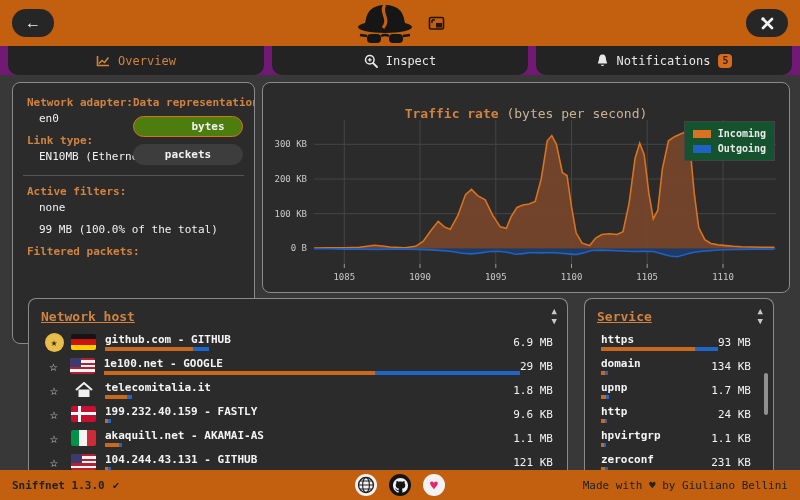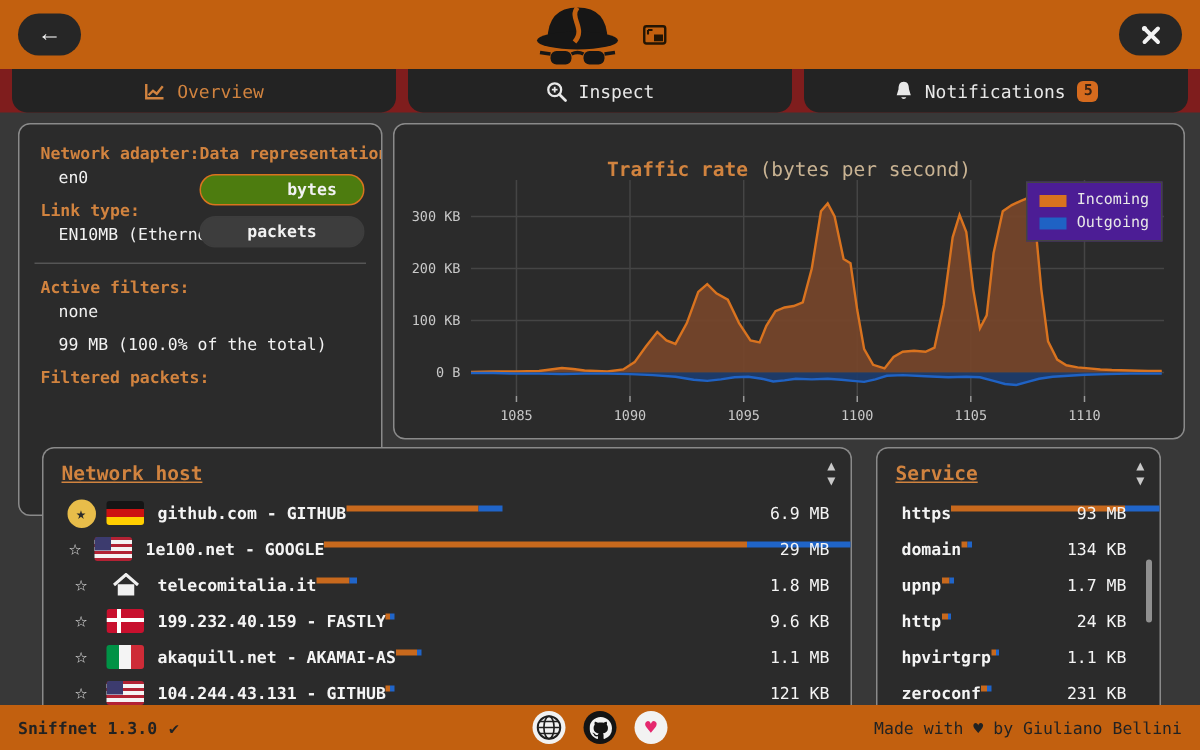--- a/index.html
+++ b/index.html
@@ -10,21 +10,21 @@
   
   .topbar { position:absolute; left:0; top:0; width:800px; height:46px; background:#c2600f;
             display:flex; align-items:center; justify-content:space-between; padding:0 12px; }
   .pill-btn { width:42px; height:28px; border-radius:15px; background:#262626; border:none;
               display:flex; align-items:center; justify-content:center; color:#f2f2f2;
               font-size:16px; cursor:pointer; }
   .logo-wrap { position:absolute; left:0; right:0; top:0; height:46px; display:flex;
                align-items:center; justify-content:center; gap:14px; pointer-events:none; }
 
   
-  .tabsbar { position:absolute; left:0; top:46px; width:800px; height:29px; background:#7f1d1d;
+  .tabsbar { position:absolute; left:0; top:46px; width:800px; height:29px; background:#701a75;
              display:flex; gap:8px; padding:0 8px; }
   .tab { flex:1; background:#232323; border-radius:0 0 10px 10px; display:flex; align-items:center;
          justify-content:center; gap:8px; font-size:12px; color:#e8e8e8; cursor:pointer; }
   .tab.active { color:#d1833f; }
   .badge { background:#d66b1e; color:#3a2313; font-weight:bold; font-size:10px; border-radius:4px;
            padding:1px 4px; line-height:12px; }
 
   .panel { position:absolute; background:#2b2b2b; border:1px solid #8a8a8a; border-radius:8px; }
 
   
@@ -39,22 +39,22 @@
   .repr-btn.selected { background:#4d7c0f; border:1.5px solid #d9731f;padding-left:40px; }
   .divider { position:absolute; left:10px; right:10px; top:92px; height:1px; background:#555; }
   .filters { position:absolute; left:14px; top:102px; right:6px; }
 
   
   #chart-panel { left:262px; top:82px; width:528px; height:211px; overflow:hidden; }
   .chart-title-row { text-align:center; margin-top:23px; font-size:13px; }
   .chart-title { color:#d1833f; font-weight:bold; }
   .chart-subtitle { color:#c9b393; }
   #chart-holder { position:absolute; left:5px; top:29px; }
-  #chart-legend { position:absolute; right:14px; top:38px; background:#4c1d95; border:1px solid #444;
-                  padding:4px 8px; font-size:10px; color:#e8e8e8; }
+  #chart-legend { position:absolute; right:14px; top:38px; background:#14532d; border:1px solid #444;
+                  padding:4px 8px; font-size:10px; color:#e8e8e8;font-weight:bold; }
   .legend-item { display:flex; align-items:center; gap:7px; line-height:15px; }
   .legend-swatch { width:18px; height:8px; display:inline-block; }
 
   
   #host-panel { left:28px; top:298px; width:540px; height:172px; border-bottom:none;
                 border-radius:8px 8px 0 0; overflow:hidden; }
   #service-panel { left:584px; top:298px; width:190px; height:172px; border-bottom:none;
                    border-radius:8px 8px 0 0; overflow:hidden; }
   .table-head { display:flex; align-items:center; justify-content:space-between;
                 padding:7px 10px 4px 12px; }
@@ -68,21 +68,21 @@
   .flag { position:relative; width:25px; height:16px; margin-right:9px; flex:none; overflow:hidden;
           border-radius:2px; }
   .flag-de { background:linear-gradient(180deg,#151515 33%,#cc1111 33% 66%,#ffce00 66%); }
   .flag-it { background:linear-gradient(90deg,#009246 33%,#f4f4f4 33% 66%,#ce2b37 66%); }
   .flag-dk { background:#c8102e; background-image:
              linear-gradient(90deg,transparent 0 7px,#fff 7px 10px,transparent 10px),
              linear-gradient(180deg,transparent 0 6px,#fff 6px 9px,transparent 9px); }
   .flag-us { background:repeating-linear-gradient(180deg,#b22234 0 2.3px,#f4f4f4 2.3px 4.6px); }
   .flag-us .canton { position:absolute; left:0; top:0; width:11px; height:9px; background:#3c3b6e; }
   .flag-home { background:transparent; display:flex; align-items:center; justify-content:center; }
-  .name-cell { display:flex; flex-direction:row; justify-content:space-between; min-width:0; }
+  .name-cell { display:flex; flex-direction:column; justify-content:space-between; min-width:0; }
   .row-name { color:#f4f4f4; font-size:11px; font-weight:bold; white-space:nowrap; }
   .row-bar { display:flex; height:4px; margin-top:1px; }
   .bar-in { background:#c8691d; height:4px; }
   .bar-out { background:#2065c9; height:4px; }
   .row-value { margin-left:auto; padding-right:14px; font-size:11px; color:#f4f4f4; white-space:nowrap; }
   #service-panel .t-row { padding-left:16px; }
   #service-panel .row-value { padding-right:22px; }
   .scroll-thumb { position:absolute; right:5px; top:74px; width:4px; height:42px; background:#909090;
                   border-radius:2px; }
 

